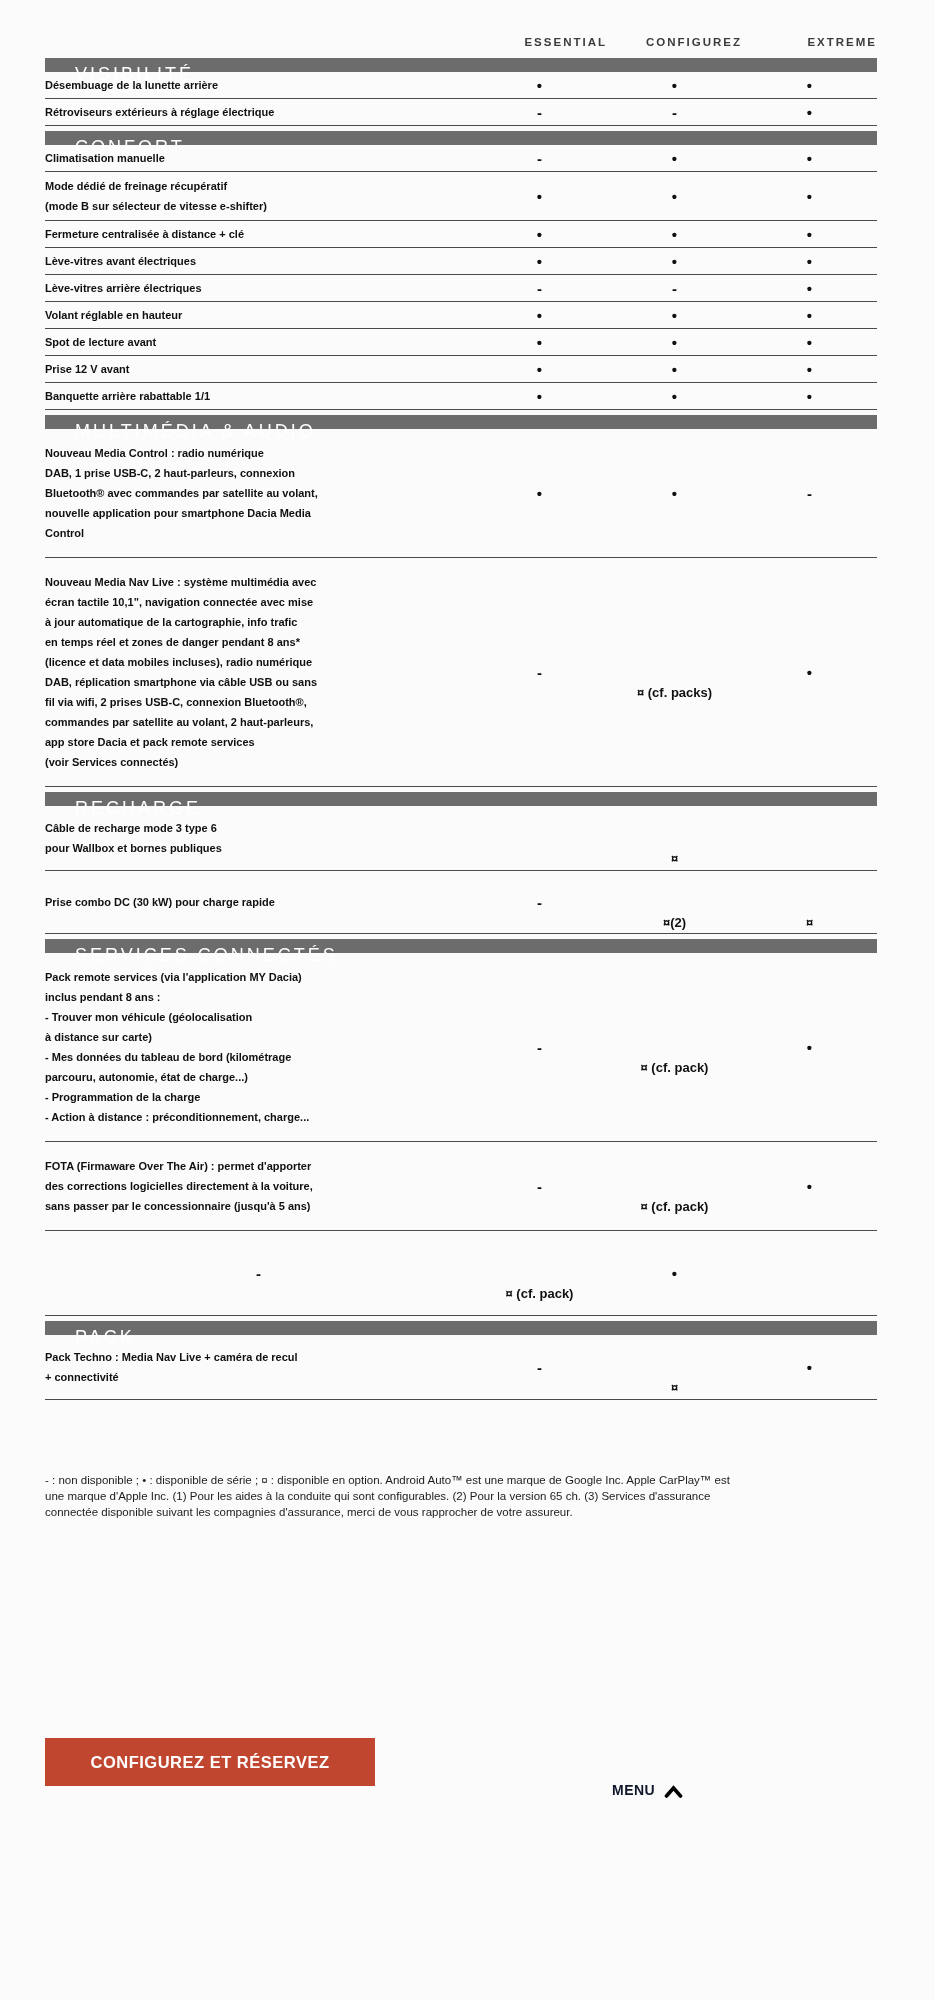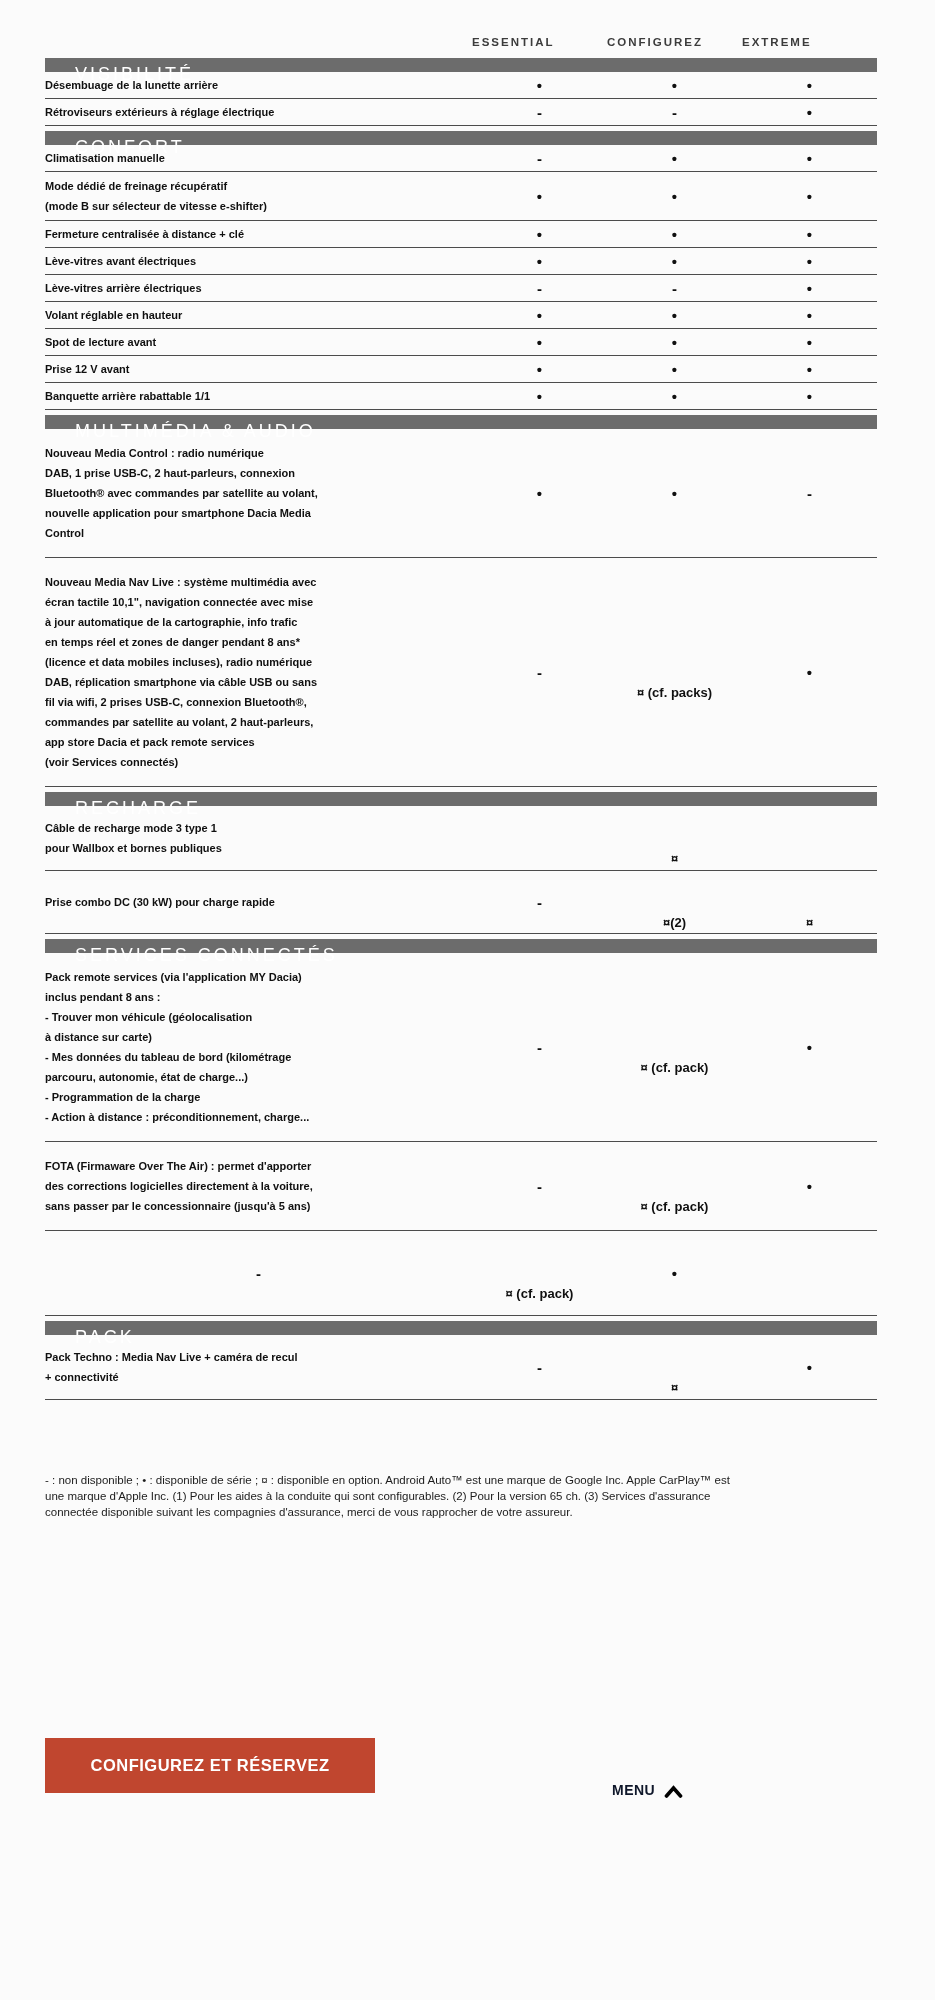--- a/index.html
+++ b/index.html
@@ -10,21 +10,21 @@
   html,body{margin:0;padding:0;}
   body{
     width:935px;height:2000px;position:relative;overflow:hidden;
     background:#fbfbfb;color:#101010;
     font-family:"Liberation Sans","DejaVu Sans",sans-serif;
   }
   .page{padding:36px 58px 0 45px;}
   .table{width:832px;}
   .thead{display:grid;grid-template-columns:427px 135px 135px 135px;margin-bottom:10px;align-items:end;}
   .col-label{
-    text-align:left;font-size:11.5px;font-weight:bold;letter-spacing:2px;
+    text-align:right;font-size:11.5px;font-weight:bold;letter-spacing:2px;
     color:#3c3c3c;
   }
   .section-bar{
     background:var(--bar);color:#fff;height:14px;line-height:32px;
     font-size:18px;font-weight:normal;letter-spacing:3px;
     padding-left:30px;margin-top:5px;box-sizing:border-box;
     text-transform:uppercase;
   }
   .row{
     display:grid;grid-template-columns:427px 135px 135px 135px;
@@ -38,21 +38,21 @@
     white-space:pre-line;padding-right:6px;
   }
   .val{text-align:center;font-weight:600;}
   .val.dot,.val.dash{font-size:15px;}
   .val.option{font-size:13px;margin-top:41px;}
   .footnote{
     margin-top:72px;font-size:11.5px;font-weight:500;line-height:16px;
     color:#1c1c1c;white-space:pre-line;width:832px;
   }
   .cta-button{
-    position:absolute;left:45px;top:1738px;width:330px;height:55px;
+    position:absolute;left:45px;top:1738px;width:330px;height:48px;
     background:var(--accent);border:none;color:#fff;cursor:pointer;
     font-family:"Liberation Sans","DejaVu Sans",sans-serif;
     font-size:16.5px;font-weight:bold;letter-spacing:0.5px;
   }
   .menu-link{
     position:absolute;left:612px;top:1782px;display:flex;align-items:center;gap:9px;
     font-size:14px;font-weight:bold;color:#0f172a;cursor:pointer;letter-spacing:0.5px;
   }
   .menu-link svg{display:block;margin-top:2px;}
 </style>
@@ -158,21 +158,21 @@
 fil via wifi, 2 prises USB-C, connexion Bluetooth®,
 commandes par satellite au volant, 2 haut-parleurs,
 app store Dacia et pack remote services
 (voir Services connectés)</div>
         <div class="val dash">-</div>
         <div class="val option">¤ (cf. packs)</div>
         <div class="val dot">•</div>
       </div>
       <div class="section-bar">RECHARGE</div>
       <div class="row multi-sm">
-        <div class="feat">Câble de recharge mode 3 type 1
+        <div class="feat">Câble de recharge mode 3 type 6
 pour Wallbox et bornes publiques</div>
         <div class="val empty"></div>
         <div class="val option">¤</div>
         <div class="val empty"></div>
       </div>
       <div class="row">
         <div class="feat">Prise combo DC (30 kW) pour charge rapide</div>
         <div class="val dash">-</div>
         <div class="val option">¤(2)</div>
         <div class="val option">¤</div>

